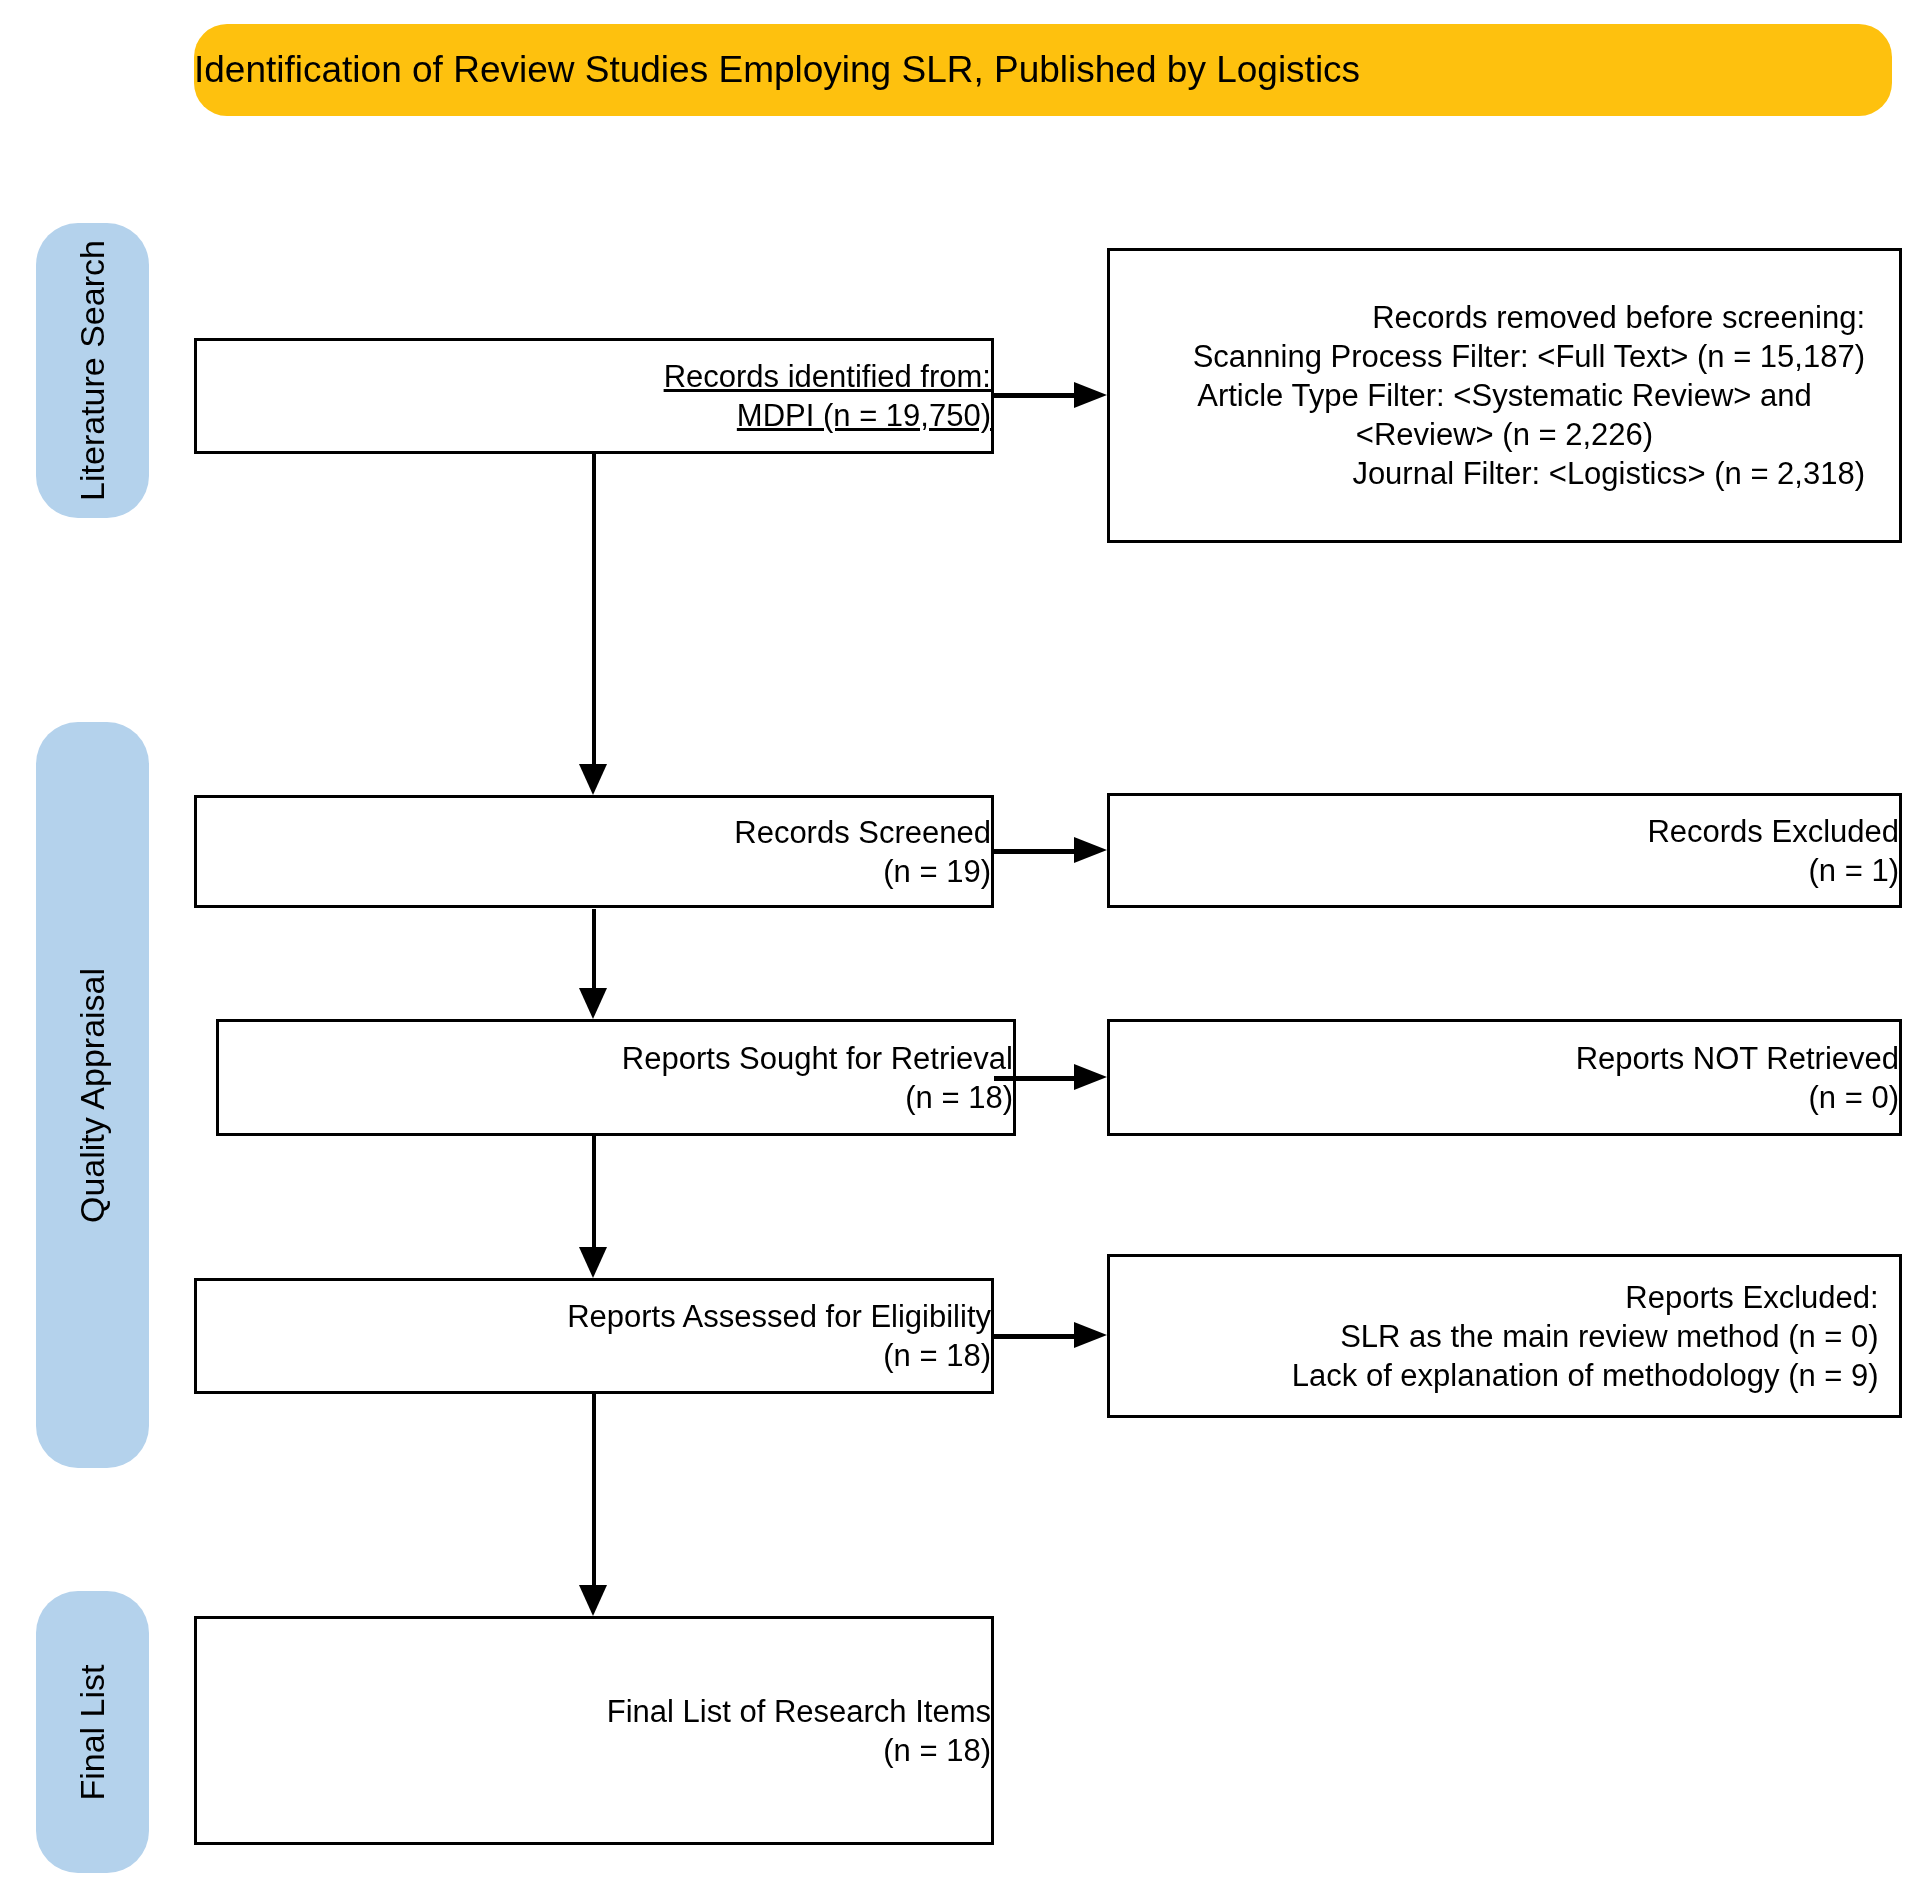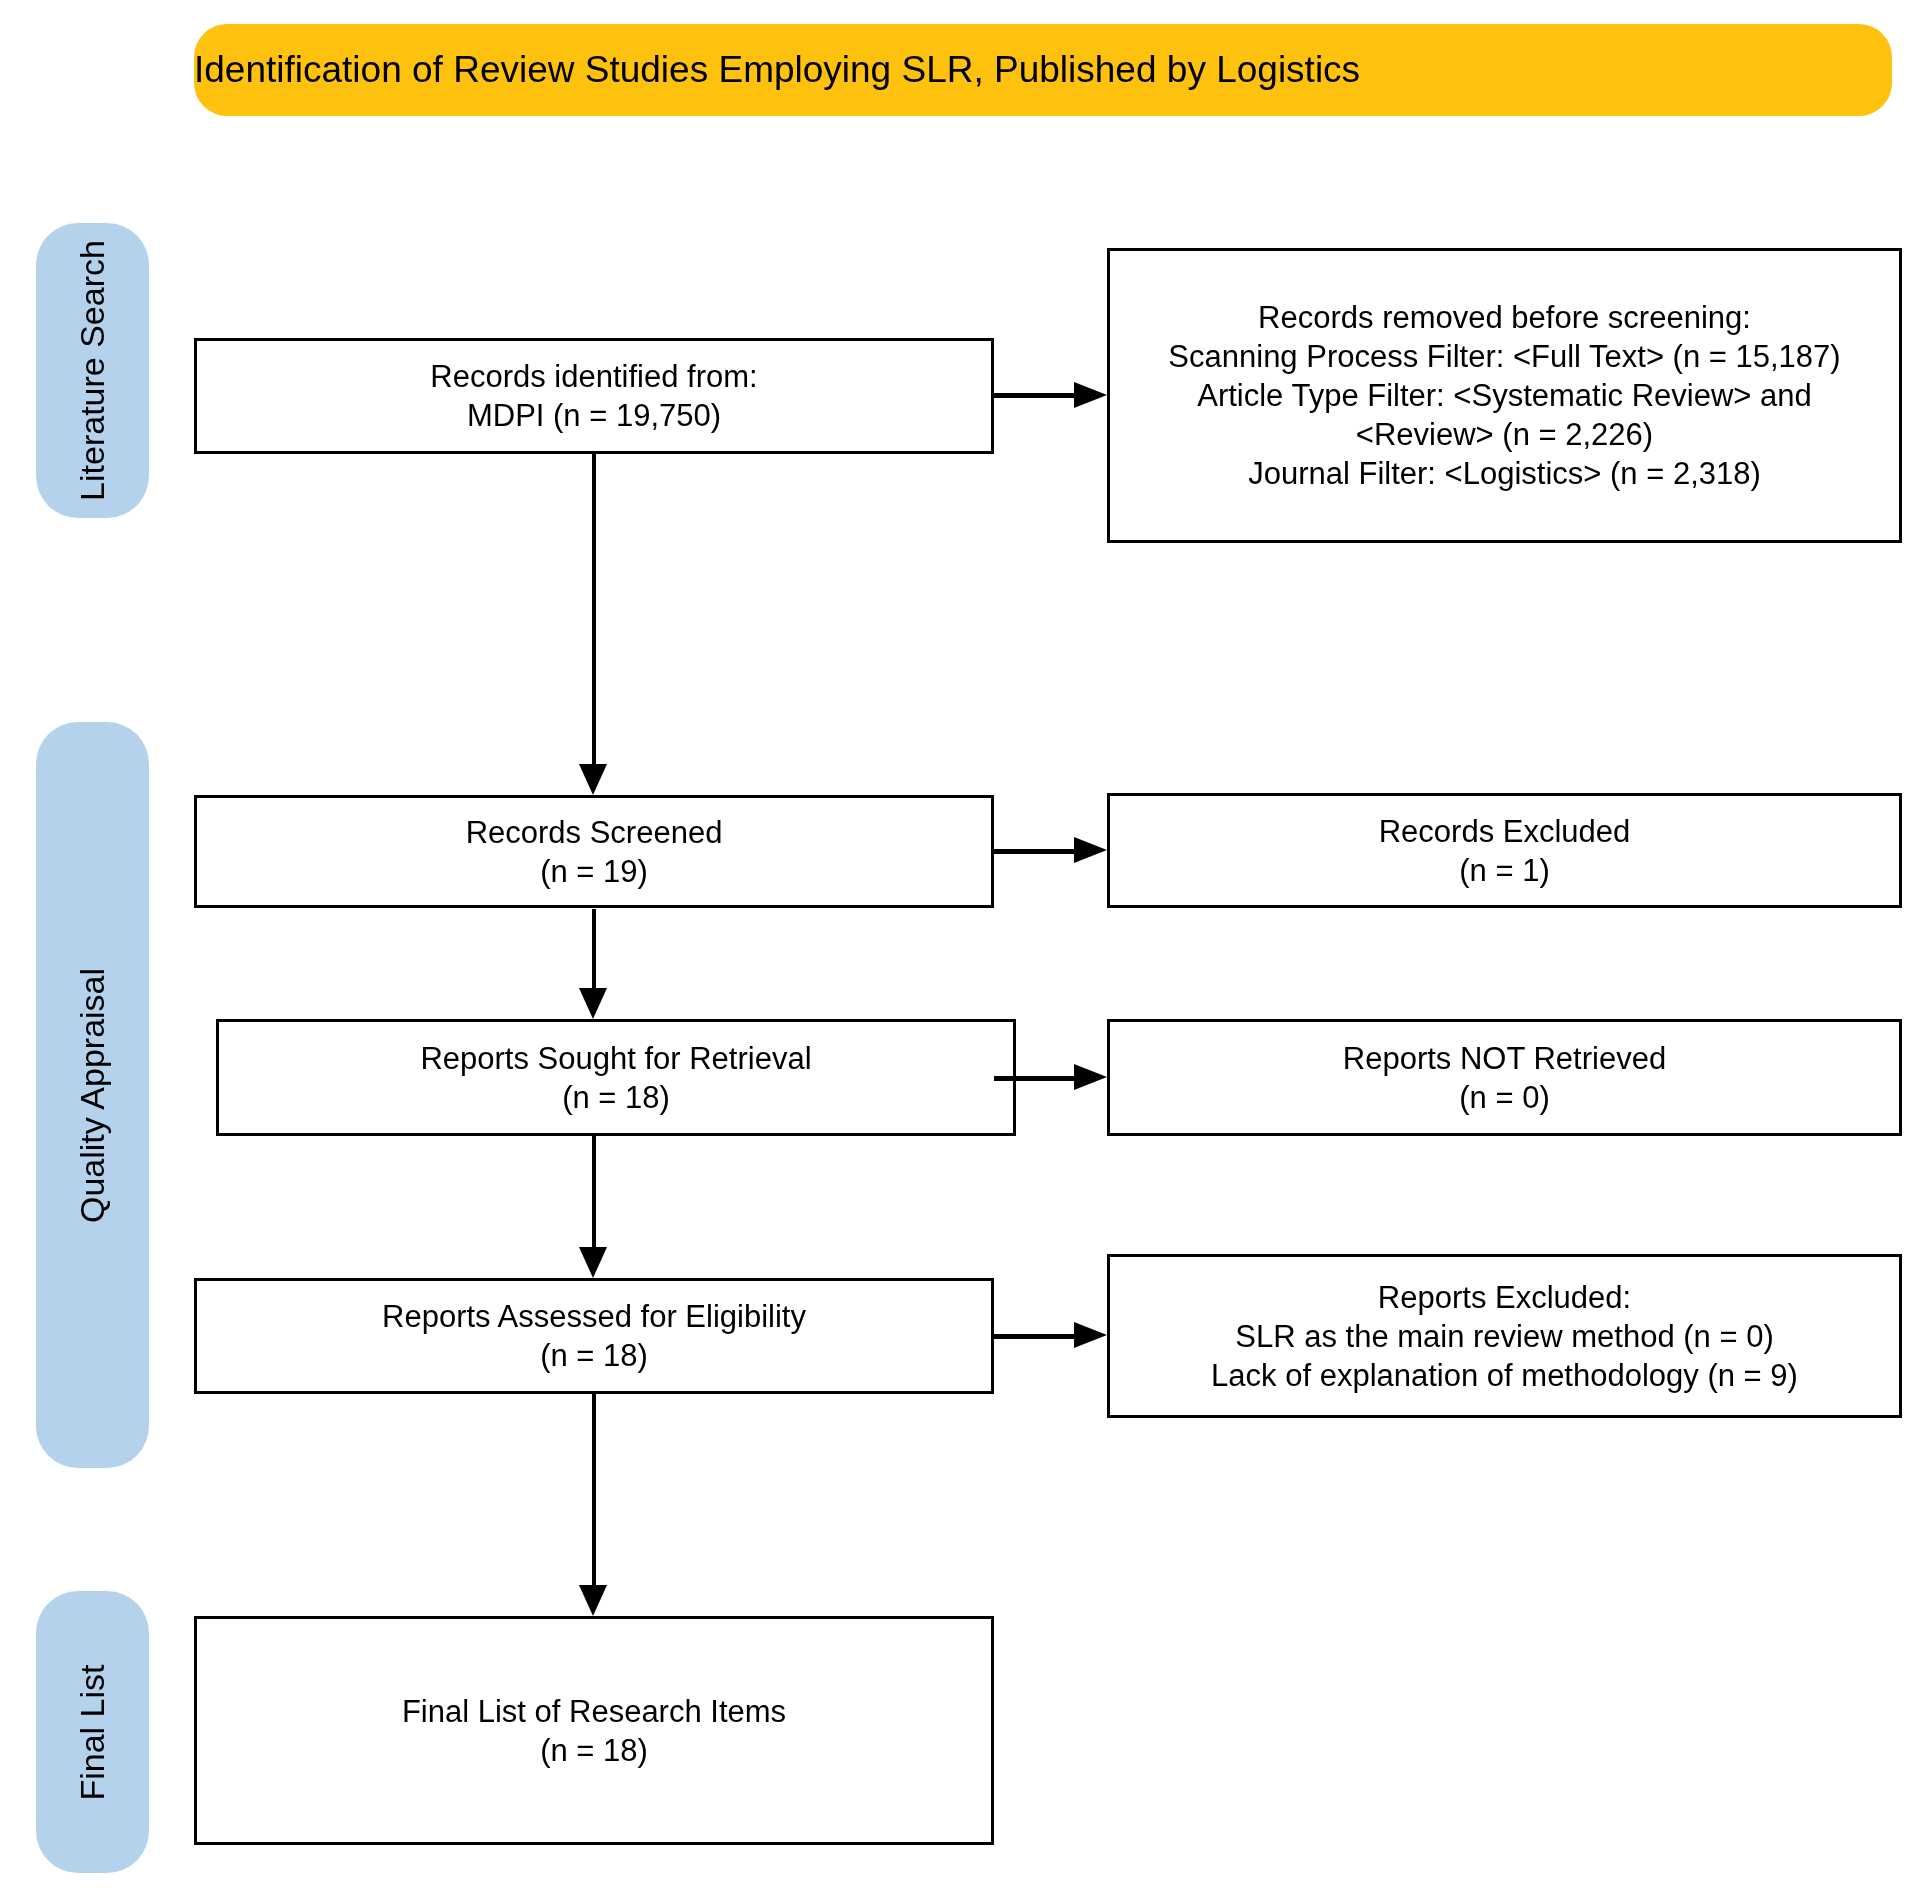--- a/index.html
+++ b/index.html
@@ -38,28 +38,28 @@
   .stage-1 { top: 223px;  height: 295px; }
   .stage-2 { top: 722px; height: 746px; }
   .stage-3 { top: 1591px; height: 282px; }
   
   .fbox {
     position: absolute;
     box-sizing: border-box;
     background: #ffffff;
     border: 3.4px solid #000000;
     display: flex; flex-direction: column;
-    justify-content: center; align-items: center;
+    justify-content: center; align-items: flex-end;
     text-align: center;
     font-size: 31px;
     line-height: 39px;
   }
   .col-main { left: 194px;  width: 800px; }
   .col-side { left: 1107px; width: 795px; }
-  .b1 { top: 338px;  height: 116px; }
+  .b1 { top: 338px;  height: 116px; text-decoration: underline; }
   .b2 { top: 795px; height: 113px; }
   .b3 { top: 1019px; height: 117px; margin-left: 22px; }
   .b4 { top: 1278px; height: 116px; }
   .b5 { top: 1616px; height: 229px; }
   .s1 { top: 248px;  height: 295px; padding: 0 34px; }
   .s2 { top: 793px; height: 115px; }
   .s3 { top: 1019px; height: 117px; }
   .s4 { top: 1254px; height: 164px; padding: 0 20.4px; }
   .fbox span { display: block; }
   

